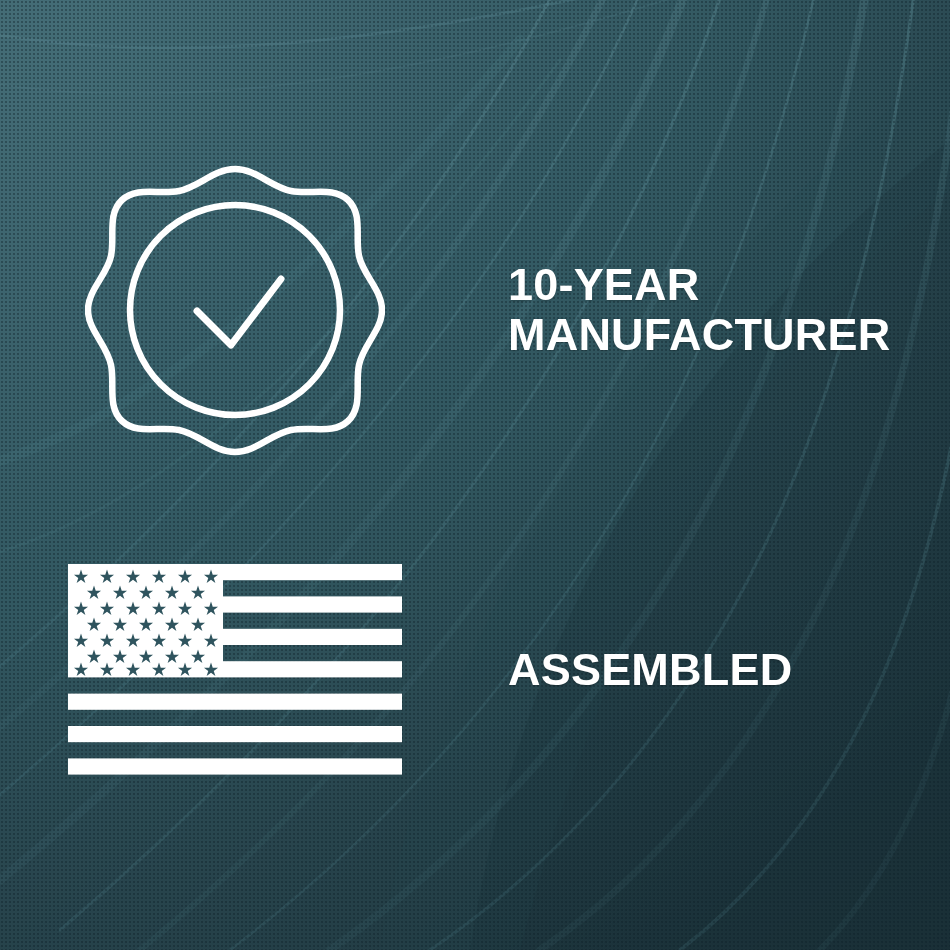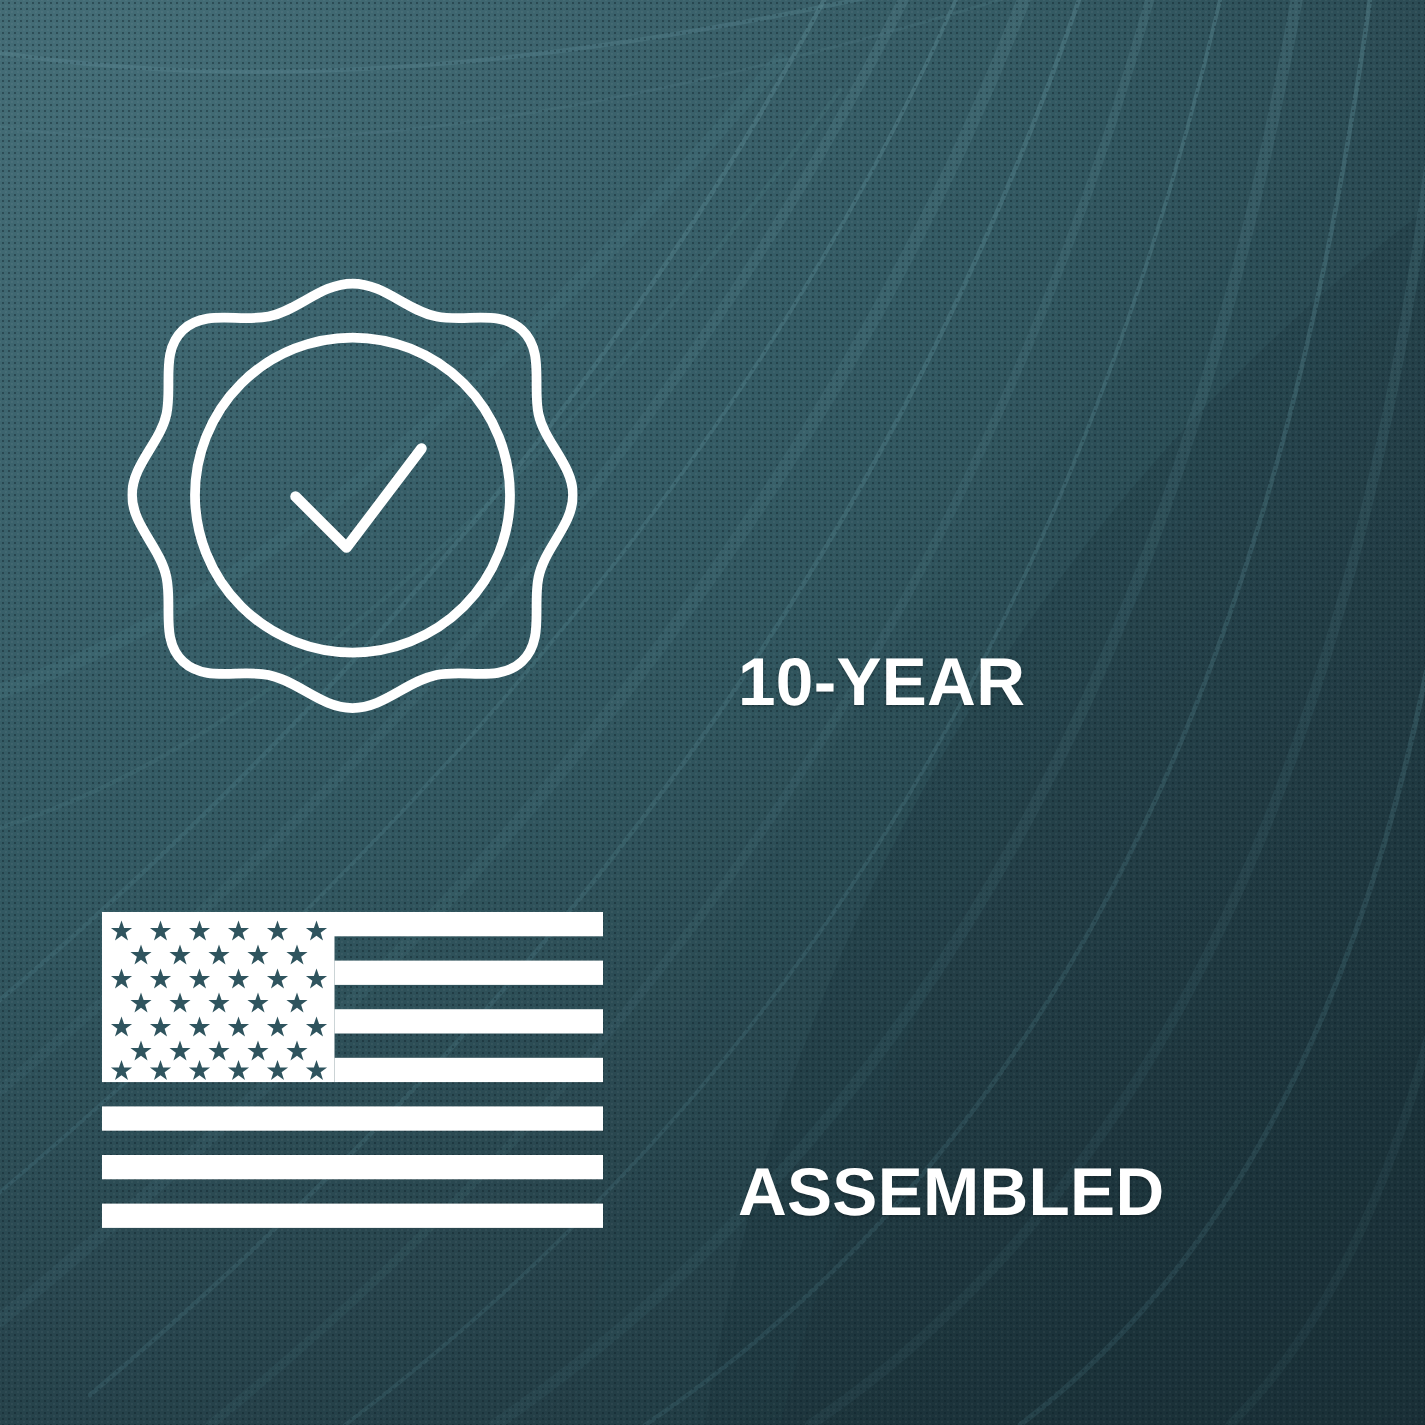--- a/index.html
+++ b/index.html
@@ -43,21 +43,22 @@
     inset: 0;
     background:
       linear-gradient(145deg, rgba(255,255,255,0.05) 0%, rgba(255,255,255,0.0) 38%, rgba(0,0,0,0.10) 72%, rgba(0,0,0,0.20) 100%);
     pointer-events: none;
   }
 
   
   .row {
     position: absolute;
     display: flex;
-    align-items: flex-end;
+    align-items: center;
+    gap: 16px;
   }
   .row-warranty { left: 0; top: 140px; width: 950px; height: 340px; }
   .row-usa      { left: 0; top: 520px; width: 930px; height: 300px; }
 
   .icon-cell {
     width: 470px;
     display: flex;
     align-items: center;
     justify-content: center;
     flex: 0 0 auto;
@@ -157,20 +158,21 @@
                  C 114 27 129 9 150 9 Z" stroke="#ffffff" stroke-width="6.5" stroke-linejoin="round" fill="none"></path>
 
         <circle cx="150" cy="150" r="105" stroke="#ffffff" stroke-width="6.5" fill="none"></circle>
 
         <path d="M112 151 L146 185 L196 119" stroke="#ffffff" stroke-width="7" stroke-linecap="round" stroke-linejoin="round" fill="none"></path>
       </svg>
     </div>
     <div class="text-cell">
       <h2 class="headline">
         <span class="ln">10-YEAR</span>
+        <span class="ln">MANUFACTURER</span>
       </h2>
     </div>
   </div>
 
   <div class="row row-usa">
     <div class="icon-cell">
       <div class="flag-wrap">
         <svg width="334" height="212" viewBox="0 0 334 212" aria-hidden="true">
           <defs>
 

